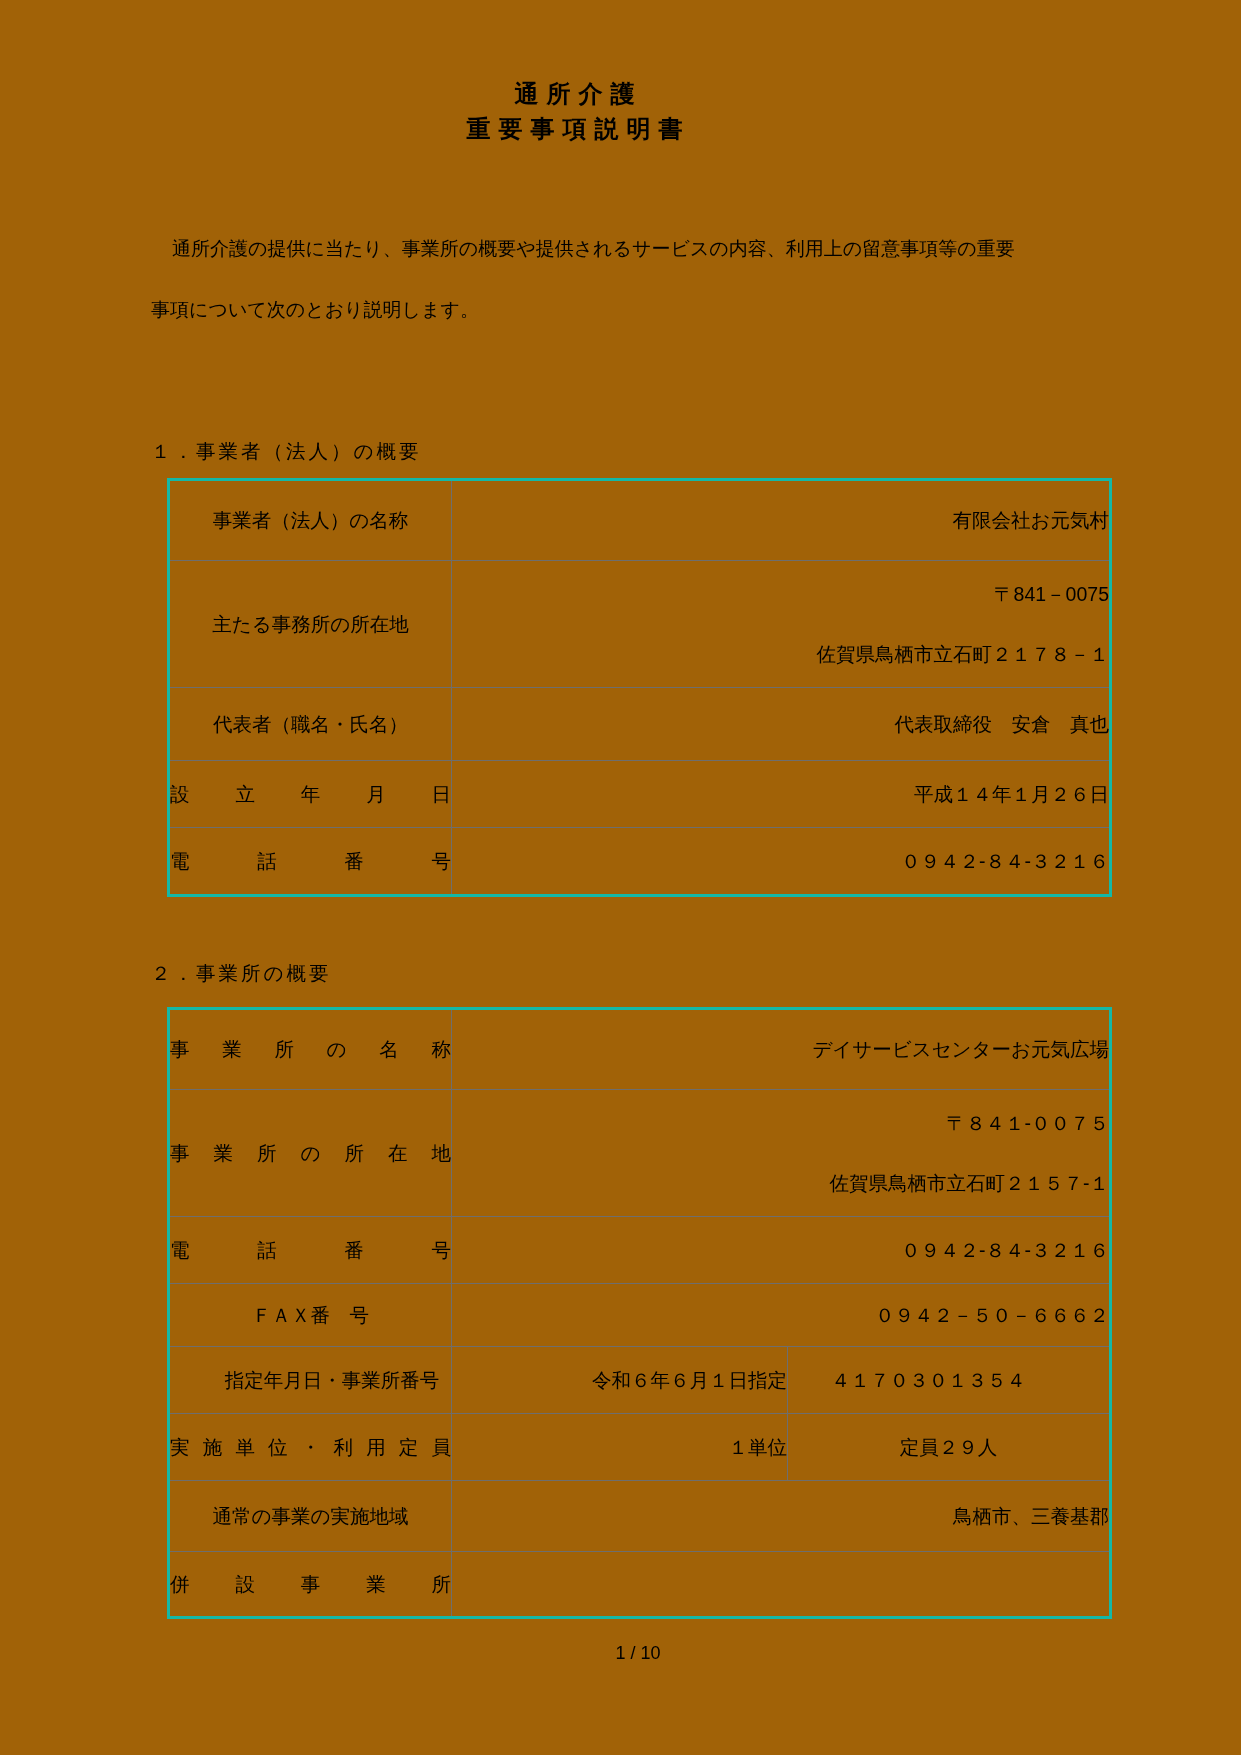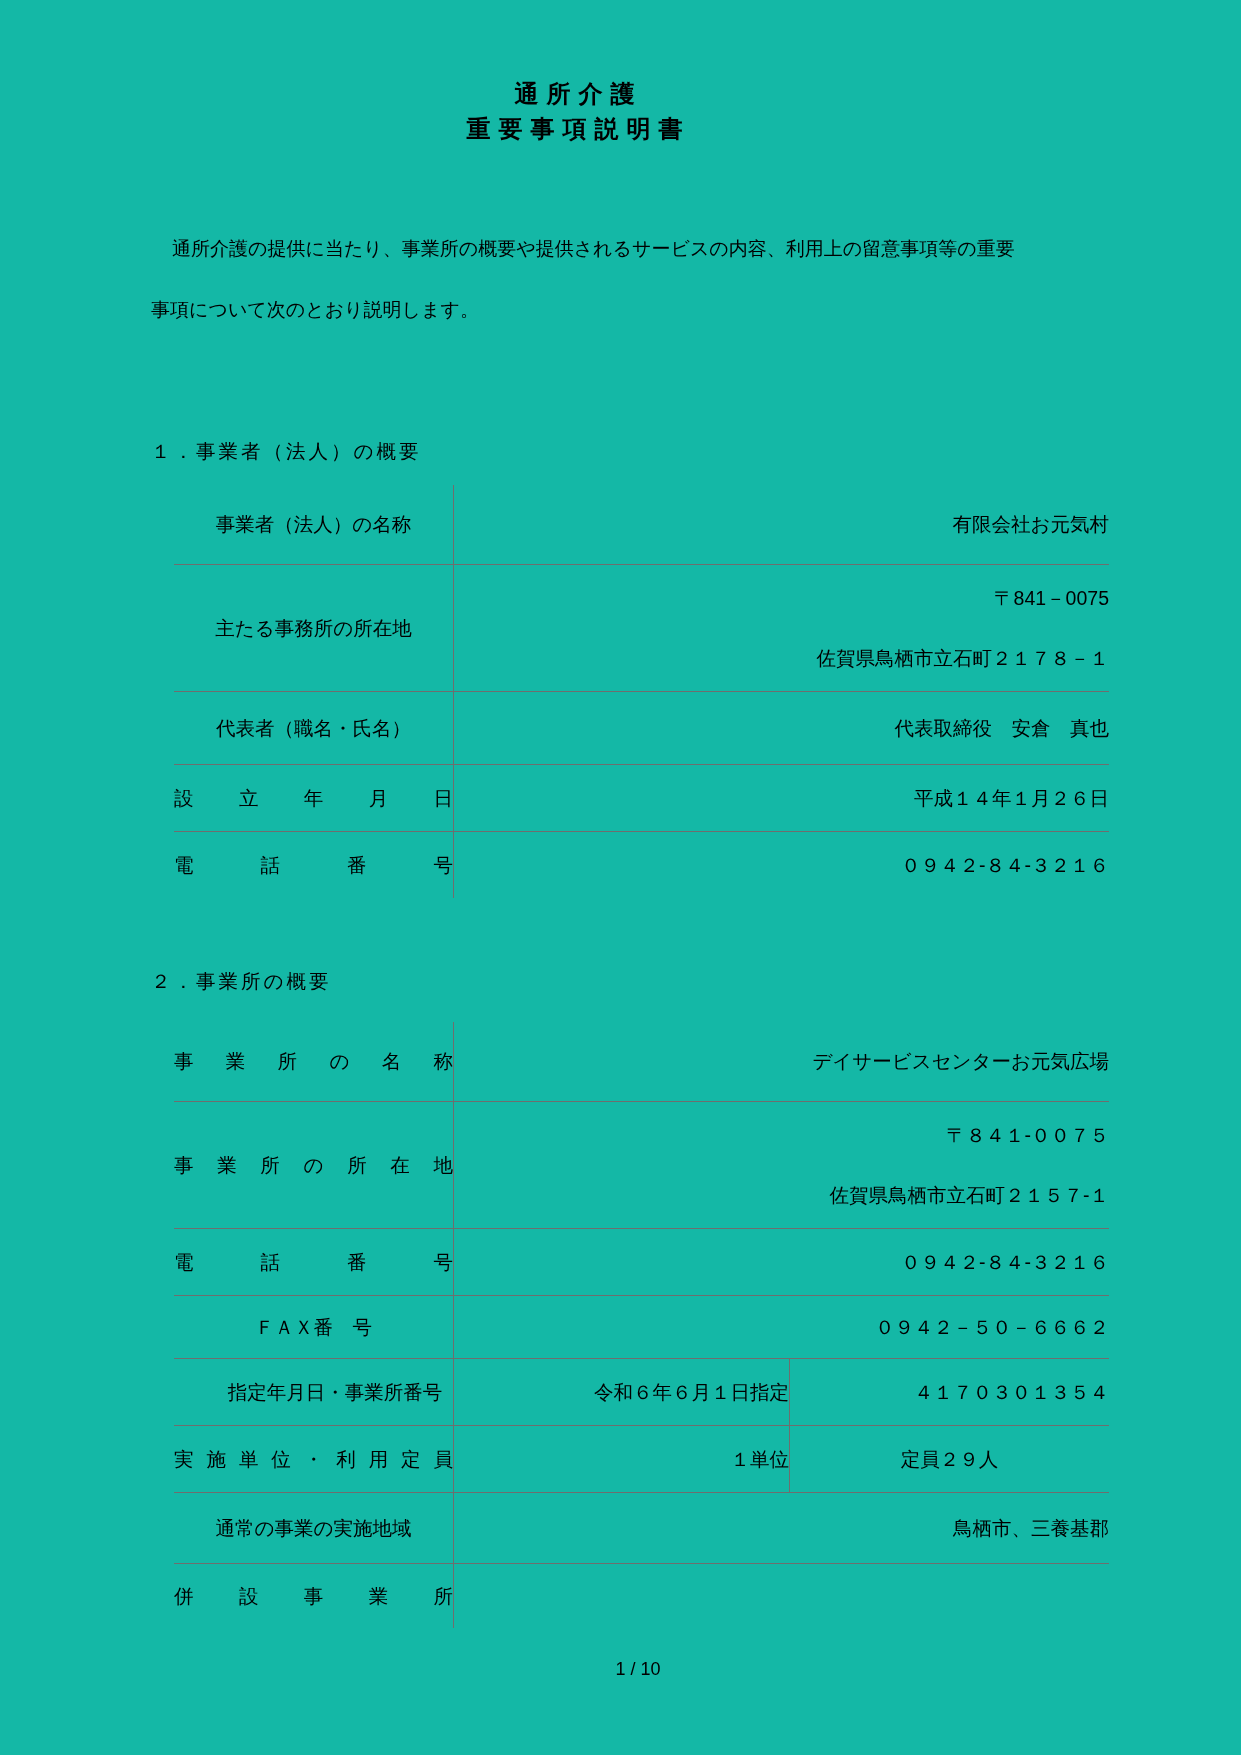--- a/index.html
+++ b/index.html
@@ -1,20 +1,20 @@
 <!DOCTYPE html>
 <html lang="ja"><head>
 <meta charset="utf-8">
 <style>
   html, body { margin: 0; padding: 0; background: #ffffff; }
   .page {
     position: relative;
     width: 1241px;
     height: 1755px;
-    background: #14b8a6;
+    background: #a16207;
     color: #000000;
     font-family: "Liberation Sans", "DejaVu Sans", sans-serif;
     overflow: hidden;
   }
   .content {
     position: absolute;
     left: 151px;
     top: 0;
     width: 855px;
   }
@@ -45,42 +45,42 @@
   }
   .section-heading.s1 { margin-top: 97px; }
   .section-heading.s2 { margin-top: 62px; }
   .info-table {
     border-collapse: collapse;
     table-layout: fixed;
     width: 942px;
     margin-left: 16px;
     margin-top: 13px;
     font-size: 19.5px;
-    border: 7px solid #14b8a6;
+    border: 3px solid #14b8a6;
   }
   .info-table.t2 { margin-top: 20px; }
   .info-table td {
     border: 1px solid #6e6e6e;
     vertical-align: middle;
     padding: 0;
     overflow: hidden;
   }
   .col-label  { width: 283px; }
   .col-value  { width: 659px; }
   .col-value1 { width: 336px; }
   .col-value2 { width: 323px; }
   .label-cell { padding: 0 14px; text-align: center; }
   .label-cell .lbl { display: block; white-space: nowrap; }
   .label-cell.dist .lbl {
     white-space: normal;
     text-align: justify;
     text-align-last: justify;
   }
   .value-cell  { padding: 0 8px 0 20px; text-align: right; white-space: nowrap; }
-  .value2-cell { padding: 0 8px 0 12px; text-align: right; white-space: nowrap; }
+  .value2-cell { padding: 0 8px 0 12px; text-align: left; white-space: nowrap; }
   .value2-cell.center { padding: 0; text-align: center; }
   .two-line .line { line-height: 60px; white-space: nowrap; }
   
   .t1r1 td { height: 79px; }
   .t1r2 td { height: 126px; }
   .t1r3 td { height: 72px; }
   .t1r4 td { height: 66px; }
   .t1r5 td { height: 66px; }
   .t2r1 td { height: 79px; }
   .t2r2 td { height: 126px; }

